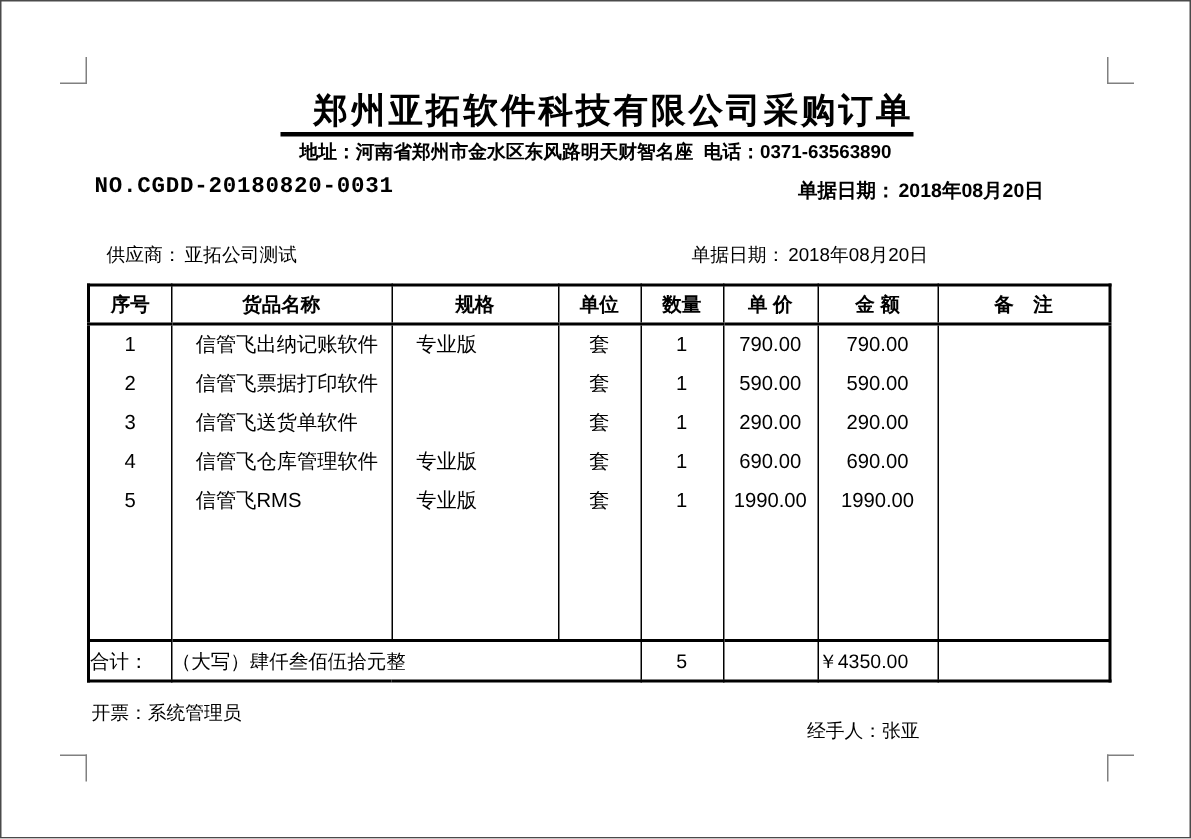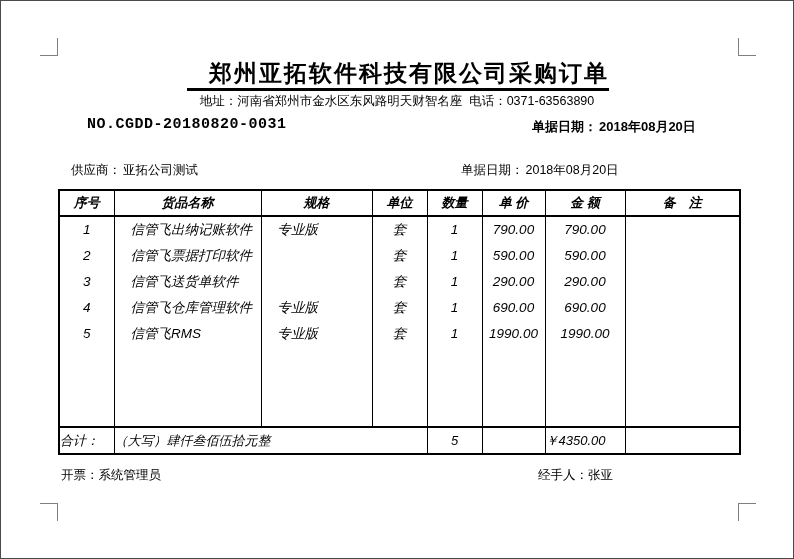--- a/index.html
+++ b/index.html
@@ -17,51 +17,51 @@
   .mark-bl { left:39px;  top:502px; border-right:1px solid #808080; border-top:1px solid #808080; }
   .mark-br { left:737px; top:502px; border-left:1px solid #808080;  border-top:1px solid #808080; }
   
   .title {
     position:absolute; left:0; right:0; top:57px; text-align:center;
     font-size:23px; font-weight:bold; letter-spacing:2px;margin-left:24px;
   }
   .title-rule { position:absolute; left:186px; top:87px; width:422px; height:3px; background:#000; }
   .address {
     position:absolute; left:0; right:0; top:92px; text-align:center;
-    font-size:12.5px; font-weight:normal;
+    font-size:12.5px; font-weight:bold;
   }
   .order-no {
     position:absolute; left:62px; top:115px;
     font-family:"Liberation Mono","DejaVu Sans Mono",monospace;
-    font-size:15px; font-weight:bold; letter-spacing:0.5px;margin-left:24px;
+    font-size:15px; font-weight:bold; letter-spacing:0.5px;
   }
   .date-top { position:absolute; left:531px; top:117px; font-size:13px; font-weight:bold; }
   .date-top span, .info span { display:inline-block; }
   .supplier-line { position:absolute; left:0; right:0; top:161px; font-size:12.5px; }
   .supplier { position:absolute; left:70px; top:0; }
   .date-mid  { position:absolute; left:460px; top:0; }
   .lbl { margin-right:2px; }
   
   table.po {
     position:absolute; left:57px; top:188px; width:681px;
     border-collapse:collapse; table-layout:fixed;
-    border:2px solid #000; font-size:13px;font-style:italic;
+    border:2px solid #000; font-size:13px;
   }
   table.po th, table.po td { border:1px solid #000; padding:0; vertical-align:top; overflow:hidden; }
   table.po th { height:26px; font-size:13px; font-weight:bold; vertical-align:middle; border-bottom:2px solid #000; }
   td.bodycell { height:211px; border-bottom:none; }
   .bline { height:26px; line-height:26px; font-size:13.5px; white-space:nowrap; }
   .al { text-align:left; padding-left:16px; }
   .ac { text-align:center; }
   tr.totalrow td { height:26px; line-height:25px; vertical-align:middle; border-top:2px solid #000; font-size:13px; }
   .pad8 { padding-left:8px; }
   
   .footer-line { position:absolute; left:0; right:0; top:466px; font-size:12.5px; }
   .issuer  { position:absolute; left:60px;  top:0; }
-  .handler { position:absolute; left:537px; top:0; }
+  .handler { position:absolute; left:537px; top:12px; }
 </style>
 </head>
 <body>
 
 <div class="page">
 
   <div class="mark mark-tl"></div>
   <div class="mark mark-tr"></div>
   <div class="mark mark-bl"></div>
   <div class="mark mark-br"></div>

